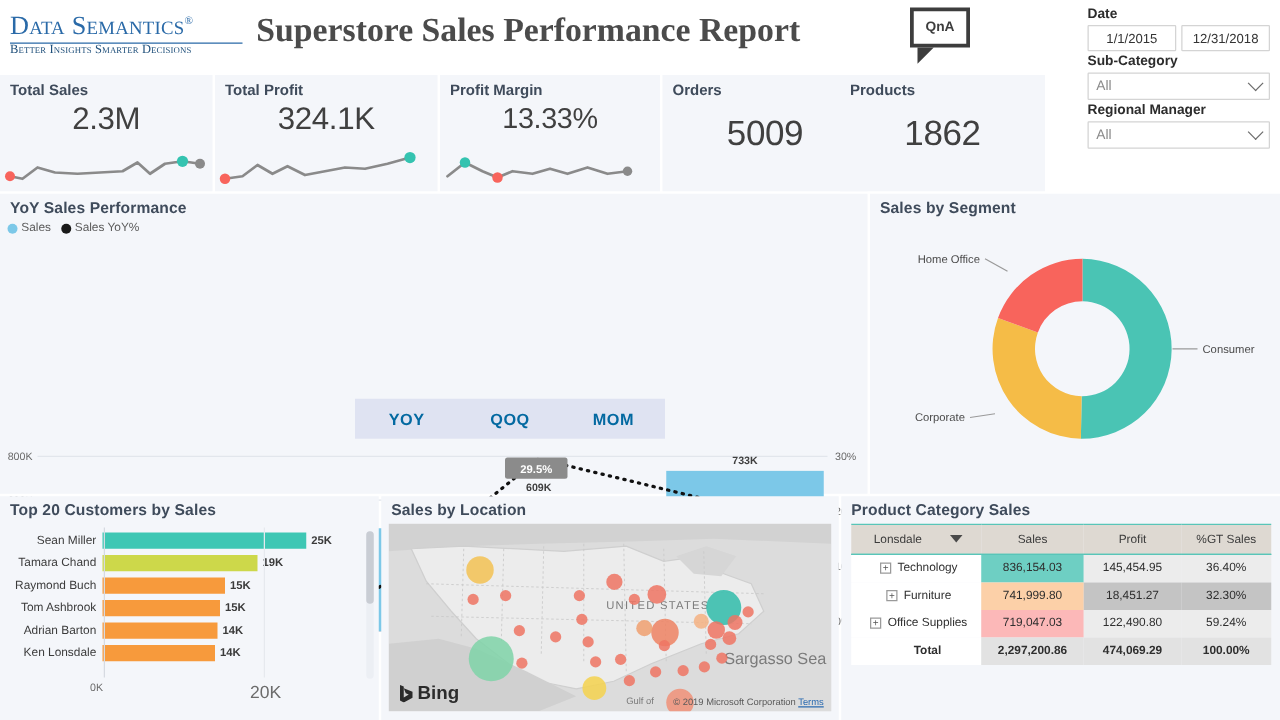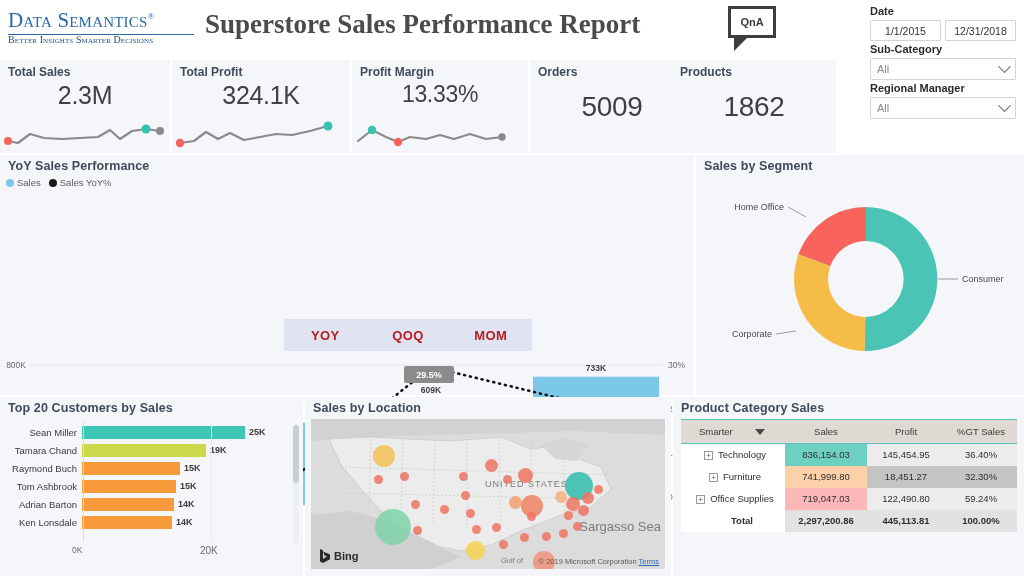--- a/index.html
+++ b/index.html
@@ -76,39 +76,39 @@
   
   #yoy { left: 0; top: 155px; width: 694px; height: 240px; }
   #yoy-legend { position: absolute; left: 6px; top: 22px; display: flex; gap: 8px; align-items: center; font-size: 9.5px; color: #5b5b5b; }
   .lg { display: flex; align-items: center; gap: 3px; }
   .lg .dot { width: 8px; height: 8px; border-radius: 50%; }
   #period-tabs {
     position: absolute; left: 284px; top: 164px; width: 248px; height: 32px;
     background: #dfe3f2; display: flex;
   }
   .ptab { flex: 1; display: flex; align-items: center; justify-content: center;
-          font-size: 13px; font-weight: bold; color: #b91c1c; letter-spacing: .4px; }
+          font-size: 13px; font-weight: bold; color: #0369a1; letter-spacing: .4px; }
 
   
   #segment { left: 696px; top: 155px; width: 328px; height: 240px; }
 
   
   #customers { left: 0; top: 397px; width: 303px; height: 179px; }
   #location  { left: 305px; top: 397px; width: 366px; height: 179px; }
   #category  { left: 673px; top: 397px; width: 351px; height: 179px; }
 
   .cust-row { display: flex; align-items: center; height: 18px; }
   .cust-name { width: 82px; text-align: right; font-size: 9.5px; color: #3b3b3b; padding-right: 5px; white-space: nowrap; }
   .cust-bar { height: 13px; }
   .cust-val { font-size: 9px; font-weight: bold; color: #3b3b3b; padding-left: 4px; }
 
   
   .map-wrap { position: absolute; left: 6px; top: 22px; width: 354px; height: 150px; overflow: hidden; background: #d8d8d8; }
   .bubble-pt { position: absolute; border-radius: 50%; }
-  #bing { position: absolute; left: 8px; bottom: 6px; display: flex; align-items: center; gap: 3px; color: #2b2b2b; font-size: 11px; font-weight: bold; }
+  #bing { position: absolute; left: 8px; bottom: 6px; display: flex; align-items: center; gap: 3px; color: #2b2b2b; font-size: 15px; font-weight: bold; }
   #map-credit { position: absolute; right: 6px; bottom: 3px; font-size: 7.5px; color: #5a5a5a; white-space: nowrap; }
   #map-credit a { color: #2a6ab0; }
   .map-place { position: absolute; font-size: 9px; color: #7b7b7b; letter-spacing: 1px; }
 
   
   table.cat { position: absolute; left: 8px; top: 22px; width: 336px; border-collapse: collapse; }
   table.cat th {
     background: #ded9d2; font-size: 9.5px; font-weight: normal; color: #3b3b3b;
     height: 24px; border-top: 1.6px solid #58c5b8; border-bottom: 1.6px solid #58c5b8;
   }
@@ -333,21 +333,21 @@
       <div class="cust-row">
         <span class="cust-name">Ken Lonsdale</span>
         <span class="cust-bar" style="width:90px;background:#f79a3c;"></span>
         <span class="cust-val">14K</span>
       </div>
     </div>
 
     <div style="position:absolute;left:83px;top:25px;width:1px;height:120px;background:#d6dae1;"></div>
     <div style="position:absolute;left:211px;top:25px;width:1px;height:120px;background:#e6e9ee;"></div>
     <div style="position:absolute;left:72px;top:148px;font-size:8.5px;color:#6b6b6b;">0K</div>
-    <div style="position:absolute;left:200px;top:148px;font-size:10px;color:#6b6b6b;">20K</div>
+    <div style="position:absolute;left:200px;top:148px;font-size:14px;color:#6b6b6b;">20K</div>
     <div class="scrollbar">
       <div class="scrollthumb"></div>
     </div>
   </div>
 
   <div class="panel" id="location">
     <div class="panel-title">Sales by Location</div>
     <div class="map-wrap">
       <svg width="354" height="150" style="position:absolute;left:0;top:0;">
         <rect width="354" height="150" fill="#dcdcdc"></rect>
@@ -416,21 +416,21 @@
       </div>
     </div>
   </div>
 
   <div class="panel" id="category">
     <div class="panel-title">Product Category Sales</div>
     <table class="cat">
       <thead>
         <tr>
           <th style="width:104px;text-align:left;padding-left:18px;">
-            <span>Smarter</span><span class="sort-caret"></span>
+            <span>Lonsdale</span><span class="sort-caret"></span>
           </th>
           <th style="width:82px;">Sales</th>
           <th style="width:78px;">Profit</th>
           <th style="width:72px;">%GT Sales</th>
         </tr>
       </thead>
       <tbody>
         <tr>
           <td class="cat-name">
             <span class="expander">+</span><span>Technology</span>
@@ -451,20 +451,20 @@
           <td class="cat-name">
             <span class="expander">+</span><span>Office Supplies</span>
           </td>
           <td style="background:#fcb8b8;">719,047.03</td>
           <td style="background:#ececec;">122,490.80</td>
           <td style="background:#ececec;">59.24%</td>
         </tr>
         <tr class="total">
           <td class="cat-name" style="padding-left:18px;">Total</td>
           <td>2,297,200.86</td>
-          <td>445,113.81</td>
+          <td>474,069.29</td>
           <td>100.00%</td>
         </tr>
       </tbody>
     </table>
   </div>
 
 </div>
 
 </body></html>

